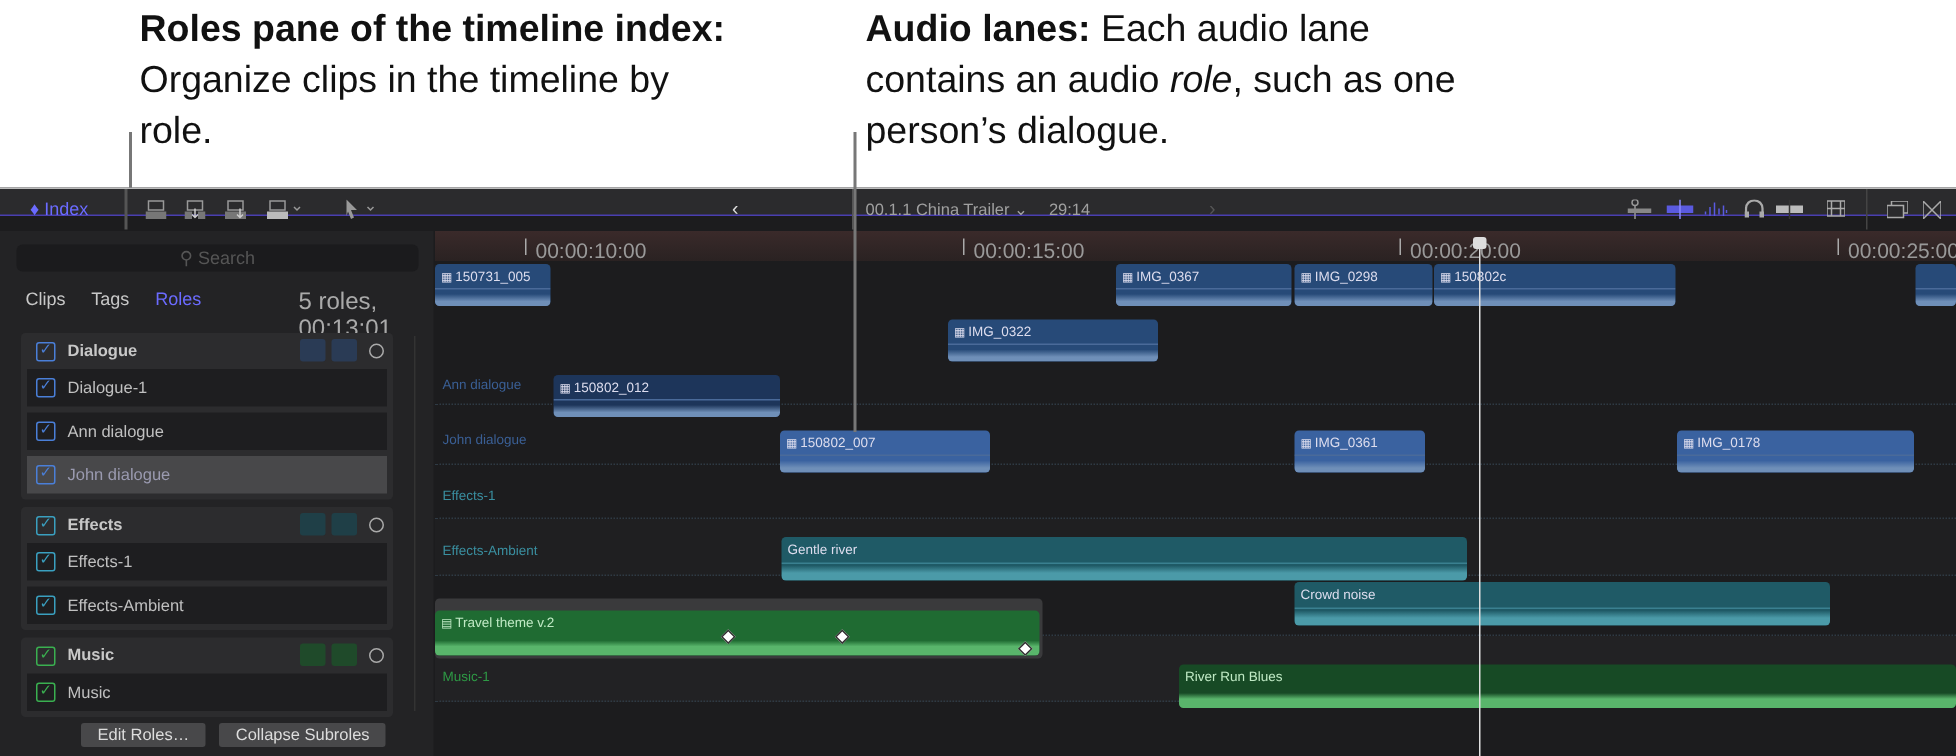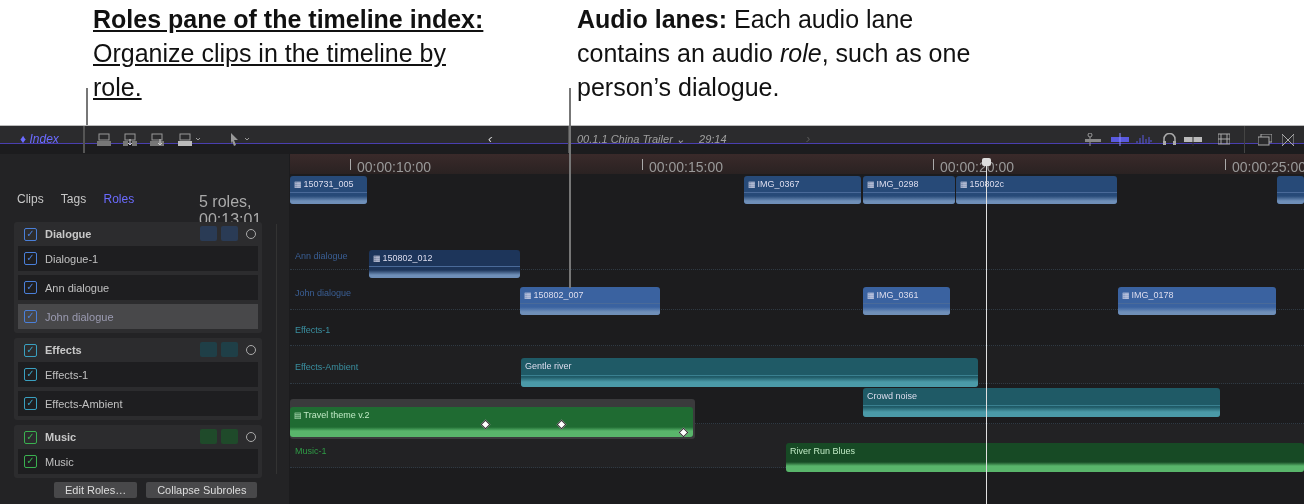--- a/index.html
+++ b/index.html
@@ -7,21 +7,21 @@
   body { position: relative; font-family: "Liberation Sans", sans-serif; }
 
   
   .callout { position: absolute; color: #111; font-size: 25px; line-height: 34px; }
   .callout b { font-weight: bold; }
   .callout i { font-style: italic; }
   .callout-line { position: absolute; width: 2px; background: #777; }
 
   
   .app { position: absolute; left: 0; top: 125px; width: 1304px; height: 379px; background: #1c1c1e; border-top: 1px solid #bbb; }
-  .toolbar { position: absolute; left: 0; top: 0; width: 1304px; height: 18px; background: #2b2b2d; border-bottom: 1px solid #4a3fb0; font-style: italic; }
+  .toolbar { position: absolute; left: 0; top: 0; width: 1304px; height: 18px; background: #2b2b2d; border-bottom: 1px solid #4a3fb0; }
   .toolbar .idx { position: absolute; left: 20px; top: 6px; font-size: 12px; color: #6b6bff; }
   .toolbar .sep { position: absolute; top: 0; width: 2px; height: 27px; background: #555; }
   .tb-icon { position: absolute; top: 6px; height: 15px; color: #9a9a9a; font-size: 12px; display:flex; align-items:center; }
   .tb-icon svg { display:block; }
   .proj { position: absolute; left: 577px; top: 7px; font-size: 11px; color: #a0a0a0; }
   .proj .dur { margin-left: 14px; }
   .chev-left { position:absolute; left: 488px; top: 5px; color:#ddd; font-size: 13px; }
   .chev-right { position:absolute; left: 806px; top: 5px; color:#555; font-size: 13px; }
 
   
@@ -68,21 +68,21 @@
   .wave.teal { background: linear-gradient(to top, #4b9aa8 0, #4b9aa8 5px, transparent 10px); border-top: 1px solid #3a8090;}
   .wave.green { background: linear-gradient(to top, #59b56b 0, #59b56b 6px, transparent 10px); }
   .keyframe { position:absolute; width: 7px; height: 7px; background:#fff; transform: rotate(45deg); border:1px solid #333; }
   .playhead { position:absolute; left: 696px; top: 6px; width:1px; height: 345px; background:#e0e0e0; }
   .playhead-cap { position:absolute; left: 692px; top: 4px; width: 9px; height: 8px; background:#ddd; border-radius: 2px; }
   .clip-icon { font-size:8px; margin-right:2px; }
 </style>
 </head>
 <body>
 
-<div class="callout" style="left:93px; top:2px; width:400px;text-decoration:underline;">
+<div class="callout" style="left:93px; top:2px; width:400px;">
   <b>Roles pane of the timeline index:</b><span> Organize clips in the timeline by role.</span>
 </div>
 <div class="callout-line" style="left:86px; top:88px; height:40px;"></div>
 
 <div class="callout" style="left:577px; top:2px; width:400px;">
   <b>Audio lanes:</b><span> Each audio lane contains an audio </span><i>role</i><span>, such as one person’s dialogue.</span>
 </div>
 <div class="callout-line" style="left:569px; top:88px; height:200px; z-index:5;"></div>
 
 <div class="app">
@@ -174,20 +174,21 @@
         </svg>
       </div>
     <div class="tb-icon" style="left:1282px;">
       <svg width="12" height="12">
           <path d="M0 0v12M12 0v12M0 0l12 12M12 0L0 12" stroke="#aaa"></path>
         </svg>
       </div>
   </div>
 
   <div class="index">
+    <div class="search"><span>⚲</span> <span>Search</span></div>
     <div class="tabs">
       <span>Clips</span>
       <span>Tags</span>
       <span class="active">Roles</span>
     </div>
     <div class="sel-info">5 roles, 00:13:01 selected</div>
 
     <div class="group" style="top:68px;">
       <div class="grp-head">
         <span class="cb">✓</span>
@@ -278,20 +279,21 @@
     <span class="lane-label" style="top:208px; color:#3a8fa0;">Effects-Ambient</span>
     <span class="lane-label" style="top:292px; color:#2e9a45;">Music-1</span>
 
     <div class="clip blue" style="left:0; top:22px; width:77px; height:28px;"><span class="clip-icon">▦</span><span>150731_005</span><div class="wave blue"></div></div>
     <div class="clip blue" style="left:454px; top:22px; width:117px; height:28px;"><span class="clip-icon">▦</span><span>IMG_0367</span><div class="wave blue"></div></div>
     <div class="clip blue" style="left:573px; top:22px; width:92px; height:28px;"><span class="clip-icon">▦</span><span>IMG_0298</span><div class="wave blue"></div></div>
     <div class="clip blue" style="left:666px; top:22px; width:161px; height:28px;"><span class="clip-icon">▦</span><span>150802c</span><div class="wave blue"></div></div>
     <div class="clip blue" style="left:987px; top:22px; width:27px; height:28px;">
         <div class="wave blue"></div>
       </div>
+    <div class="clip blue" style="left:342px; top:59px; width:140px; height:28px;"><span class="clip-icon">▦</span><span>IMG_0322</span><div class="wave blue"></div></div>
 
     <div class="clip blue dark" style="left:79px; top:96px; width:151px; height:28px;"><span class="clip-icon">▦</span><span>150802_012</span><div class="wave blue"></div></div>
 
     <div class="clip blue light" style="left:230px; top:133px; width:140px; height:28px;"><span class="clip-icon">▦</span><span>150802_007</span><div class="wave blue"></div></div>
     <div class="clip blue light" style="left:573px; top:133px; width:87px; height:28px;"><span class="clip-icon">▦</span><span>IMG_0361</span><div class="wave blue"></div></div>
     <div class="clip blue light" style="left:828px; top:133px; width:158px; height:28px;"><span class="clip-icon">▦</span><span>IMG_0178</span><div class="wave blue"></div></div>
 
     <div class="clip teal" style="left:231px; top:170px; width:457px; height:29px;margin-top:34px;"><span>Gentle river</span><div class="wave teal"></div></div>
 
     <div class="clip teal" style="left:573px; top:207px; width:357px; height:29px;margin-top:27px;"><span>Crowd noise</span><div class="wave teal"></div></div>

